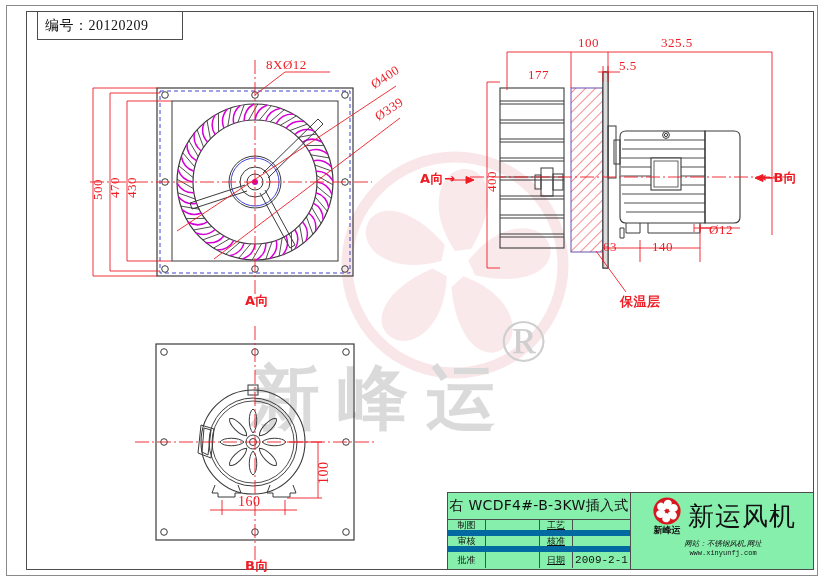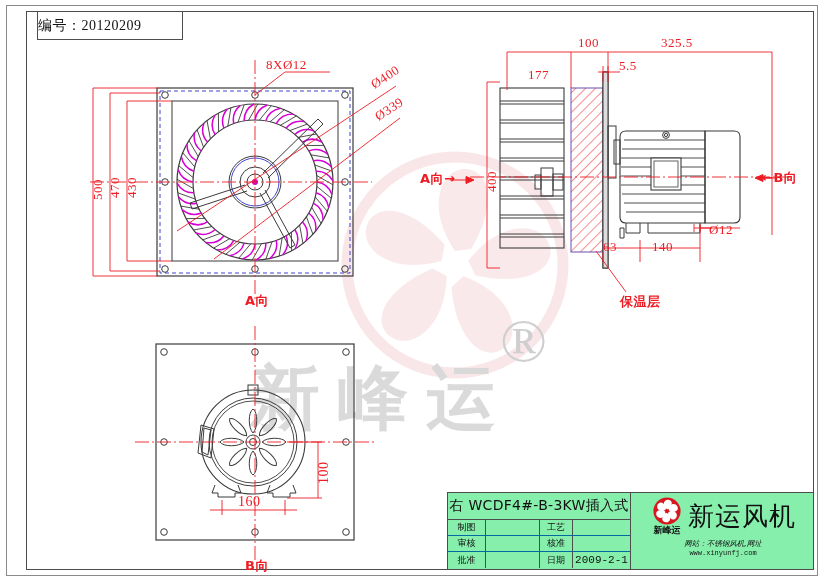--- a/index.html
+++ b/index.html
@@ -5,48 +5,48 @@
   html,body{margin:0;padding:0;background:#fff;}
   body{width:824px;height:582px;font-family:"Liberation Serif",serif;overflow:hidden;}
   #sheet{position:relative;width:824px;height:582px;background:#fff;}
 
   
   .frame-outer{position:absolute;left:6px;top:5px;width:812px;height:571px;border:1px solid #8a8a8a;box-sizing:border-box;}
   .frame-inner{position:absolute;left:26px;top:11px;width:788px;height:559px;border:1px solid #4d4d4d;box-sizing:border-box;}
 
   
   .idbox{position:absolute;left:37px;top:11px;width:146px;height:29px;border:1px solid #4d4d4d;box-sizing:border-box;
-         display:flex;align-items:center;font-size:14px;color:#111;background:#fff;letter-spacing:0.5px;}
+         display:flex;align-items:center;padding-left:7px;font-size:14px;color:#111;background:#fff;letter-spacing:0.5px;}
 
   
   .wm{position:absolute;pointer-events:none;user-select:none;}
   .wm-text{left:250px;top:352px;font-size:70px;color:#d9d9d9;font-family:"DejaVu Sans",sans-serif;font-weight:700;letter-spacing:18px;opacity:.95;}
   .wm-r{left:500px;top:305px;font-size:62px;color:#cfcfcf;font-family:"Liberation Serif",serif;}
 
   
   svg.layer{position:absolute;left:0;top:0;width:824px;height:582px;overflow:visible;}
 
   
   .dim{position:absolute;color:#ee1c24;font-family:"Liberation Serif",serif;font-size:13px;white-space:nowrap;letter-spacing:.5px;}
   .dim.v{transform-origin:left top;transform:rotate(-90deg);}
   .dim.cn{font-family:"DejaVu Sans",sans-serif;font-size:13px;font-weight:600;}
   .dim.big{font-size:14px;}
 
   
   .tb{position:absolute;left:447px;top:492px;width:367px;height:78px;border:1px solid #4d4d4d;box-sizing:border-box;background:#86efac;}
   .tb-left{position:absolute;left:0;top:0;width:183px;height:76px;border-right:1px solid #4d4d4d;box-sizing:border-box;}
   .tb-title{height:27px;border-bottom:1px solid #4d4d4d;box-sizing:border-box;display:flex;align-items:center;justify-content:center;
             font-size:14px;color:#111;font-family:"DejaVu Sans",sans-serif;letter-spacing:.3px;}
-  .tb-row{height:16px;display:flex;border-bottom:1px solid #0369a1;box-sizing:border-box;}
+  .tb-row{height:16px;display:flex;border-bottom:6px solid #0369a1;box-sizing:border-box;}
   .tb-row:last-child{border-bottom:none;}
   .tb-cell{border-right:1px solid #4d4d4d;box-sizing:border-box;display:flex;align-items:center;justify-content:center;
            font-size:9px;color:#111;font-family:"DejaVu Sans",sans-serif;overflow:hidden;}
   .tb-cell.lbl{width:38px;}
   .tb-cell.val{width:54px;}
-  .tb-cell.lbl2{width:33px;}
+  .tb-cell.lbl2{width:33px;text-decoration:underline;}
   .tb-cell.val2{flex:1;border-right:none;font-family:Liberation Mono, monospace;font-size:11px;}
   .tb-right{position:absolute;left:184px;top:0;width:182px;height:76px;display:flex;flex-direction:column;align-items:center;justify-content:flex-start;padding-top:3px;box-sizing:border-box;}
   .brand-row{display:flex;align-items:center;gap:4px;}
   .brand-name{font-size:26px;font-family:"DejaVu Sans",sans-serif;color:#111;letter-spacing:1px;line-height:30px;}
   .brand-sub{font-size:9px;color:#111;font-family:"DejaVu Sans",sans-serif;font-weight:700;margin-top:-6px;}
   .brand-web{font-size:7.5px;color:#111;font-family:"DejaVu Sans",sans-serif;text-align:center;line-height:10px;margin-top:3px;font-style:italic;}
   .brand-url{font-size:7px;color:#111;font-family:"Liberation Mono",monospace;text-align:center;line-height:9px;}
   .logo-wrap{position:relative;width:34px;height:40px;}
 </style>
 </head>

